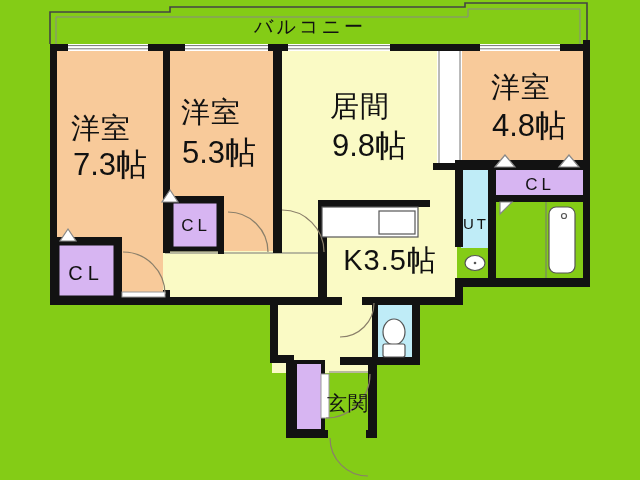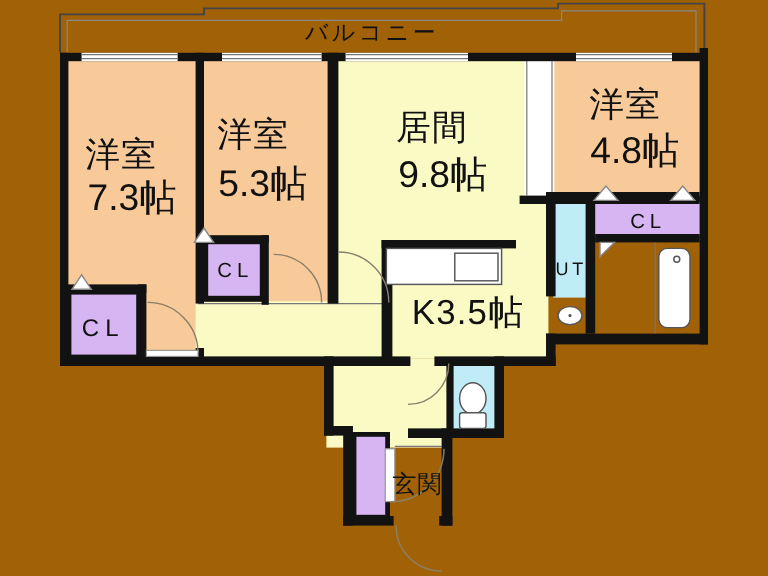--- a/index.html
+++ b/index.html
@@ -1,16 +1,16 @@
 <!DOCTYPE html>
 <html><head>
 <meta charset="utf-8">
 <style>
   html,body{margin:0;padding:0;background:#ffffff;}
-  .stage{width:640px;height:480px;position:relative;background:#a16207;overflow:hidden;}
+  .stage{width:640px;height:480px;position:relative;background:#84cc16;overflow:hidden;}
   svg{display:block;}
   text{font-family:"Liberation Sans","DejaVu Sans",sans-serif;fill:#111;}
   .room-label{font-size:29px;letter-spacing:1px;}
   .size-label{font-size:31px;}
   .cl-big{font-size:20px;letter-spacing:5px;}
   .cl-small{font-size:17px;letter-spacing:4px;}
   .ut-label{font-size:15px;letter-spacing:3px;}
   .genkan-label{font-size:20px;letter-spacing:1px;}
   .balcony-label{font-size:19px;letter-spacing:3px;}
   .thin{stroke:#777;stroke-width:1;fill:none;}

